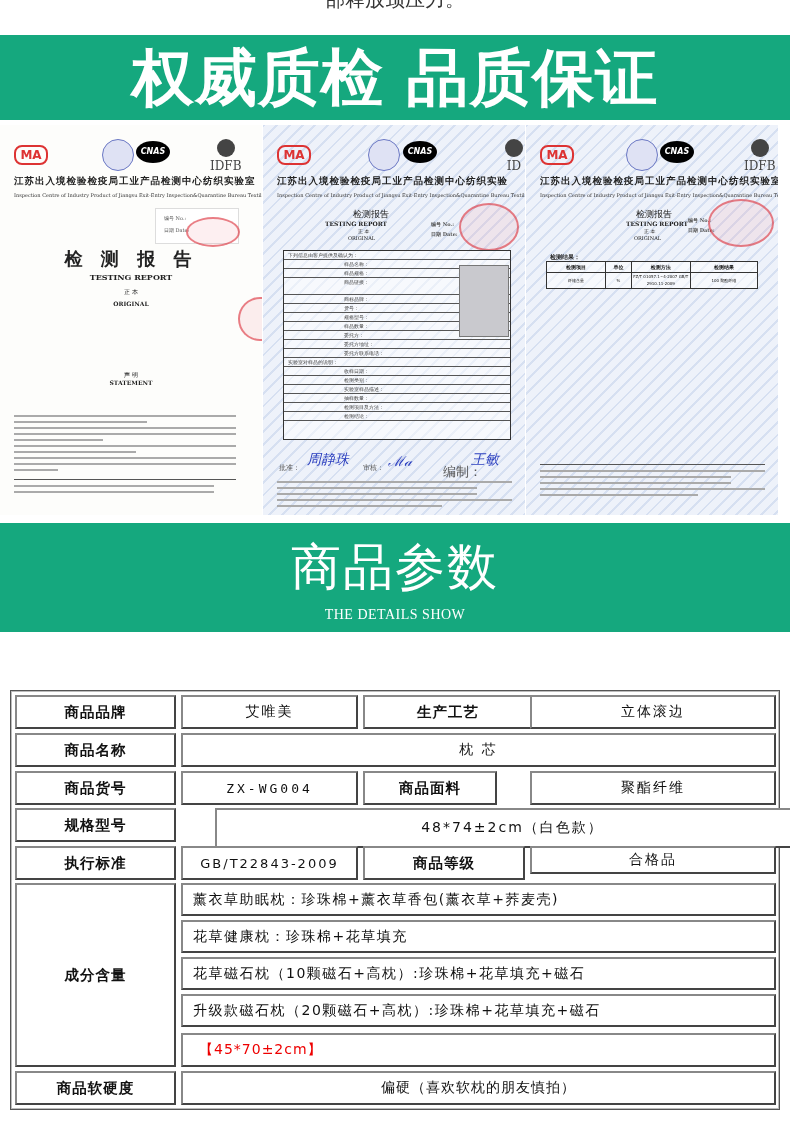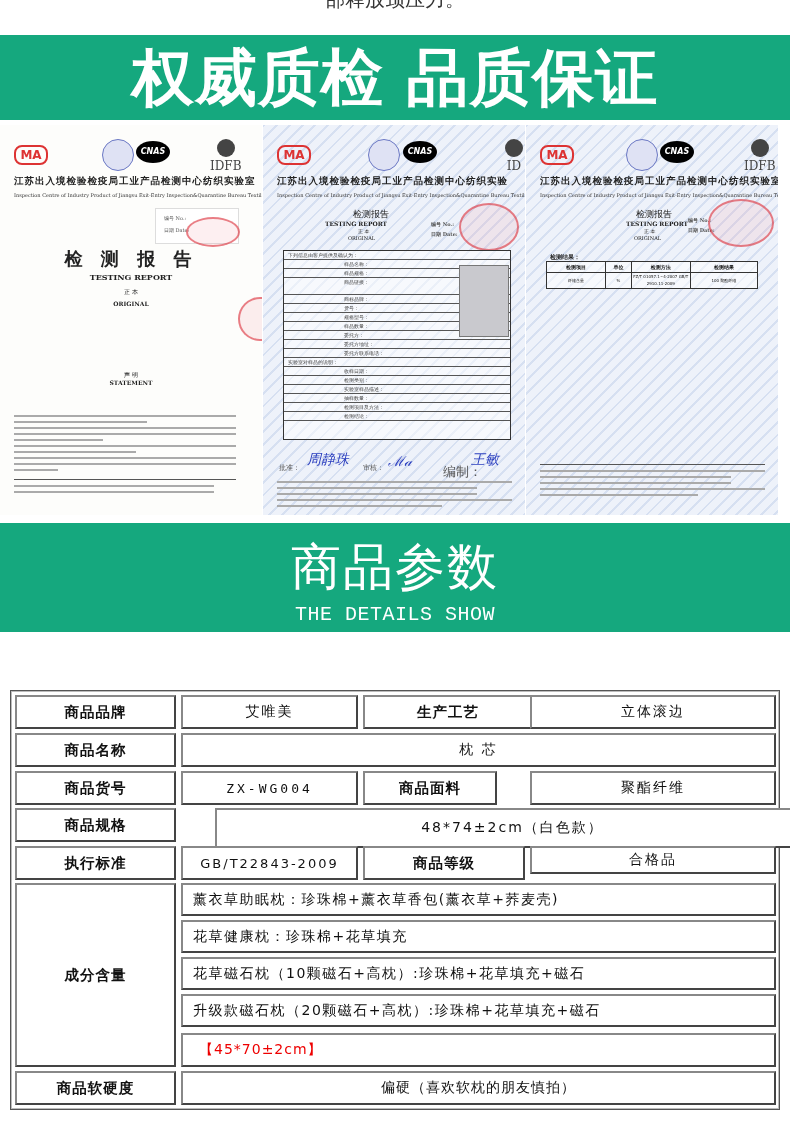--- a/index.html
+++ b/index.html
@@ -5,21 +5,21 @@
   html, body { margin:0; padding:0; }
   body { width:790px; height:1146px; background:#ffffff; position:relative; overflow:hidden;
          font-family:"DejaVu Sans", sans-serif; color:#111; }
   .clip-text { position:absolute; left:0; top:-14px; width:790px; text-align:center;
                font-size:20px; color:#333; }
   .banner { position:absolute; left:0; width:790px; background:#15a87e; color:#fff; text-align:center; }
   #banner1 { top:35px; height:85px; }
   #banner1 .big { font-size:62px; line-height:85px; letter-spacing:1px; font-weight:700; }
   #banner2 { top:523px; height:109px; }
   #banner2 .big { font-size:50px; line-height:60px; margin-top:14px; letter-spacing:2px; }
-  #banner2 .sub { font-size:20px; line-height:24px; margin-top:6px; font-family:Liberation Mono, monospace; letter-spacing:0.5px; }
+  #banner2 .sub { font-size:14px; line-height:24px; margin-top:6px; font-family:Liberation Serif, serif; letter-spacing:0.5px; }
 
   .certs { position:absolute; top:125px; left:0; width:648px; height:390px; }
   .cert { position:absolute; top:0; height:390px; overflow:hidden; }
   #cert1 { left:0; width:262px; background:#fdfdfb; }
   #cert2 { left:263px; width:262px; background:#eef2fa;
            background-image:repeating-linear-gradient(135deg, rgba(170,190,225,0.35) 0 2px, transparent 2px 9px); }
   #cert3 { left:526px; width:252px; background:#eef2fa;
            background-image:repeating-linear-gradient(135deg, rgba(170,190,225,0.35) 0 2px, transparent 2px 9px); }
   .ma { position:absolute; top:20px; left:14px; width:30px; height:16px; border:2px solid #d33; border-radius:8px;
         color:#d33; font-weight:bold; font-size:12px; line-height:16px; text-align:center; }
@@ -202,21 +202,21 @@
 <div class="cell val" style="left:530px; top:695px; width:246px; height:34px;">立体滚边</div>
 
 <div class="cell label" style="left:15px; top:733px; width:161px; height:34px;">商品名称</div>
 <div class="cell val" style="left:181px; top:733px; width:595px; height:34px;">枕 芯</div>
 
 <div class="cell label" style="left:15px; top:771px; width:161px; height:34px;">商品货号</div>
 <div class="cell val" style="left:181px; top:771px; width:177px; height:34px; letter-spacing:3px; font-family:'DejaVu Sans Mono', monospace; font-size:13px;">ZX-WG004</div>
 <div class="cell label" style="left:363px; top:771px; width:134px; height:34px;">商品面料</div>
 <div class="cell val" style="left:530px; top:771px; width:246px; height:34px;">聚酯纤维</div>
 
-<div class="cell label" style="left:15px; top:808px; width:161px; height:34px;">商品规格</div>
+<div class="cell label" style="left:15px; top:808px; width:161px; height:34px;">规格型号</div>
 <div class="cell val" style="left:181px; top:808px; width:595px; height:40px;margin-left:34px;">48*74±2cm（白色款）</div>
 
 <div class="cell label" style="left:15px; top:846px; width:161px; height:34px;">执行标准</div>
 <div class="cell val" style="left:181px; top:846px; width:177px; height:34px; font-size:13px;">GB/T22843-2009</div>
 <div class="cell label" style="left:363px; top:846px; width:162px; height:34px;">商品等级</div>
 <div class="cell val" style="left:530px; top:846px; width:246px; height:28px;">合格品</div>
 
 <div class="cell label" style="left:15px; top:883px; width:161px; height:184px;">成分含量</div>
 <div class="cell left" style="left:181px; top:883px; width:595px; height:33px;">薰衣草助眠枕：珍珠棉+薰衣草香包(薰衣草+荞麦壳)</div>
 <div class="cell left" style="left:181px; top:920px; width:595px; height:33px;">花草健康枕：珍珠棉+花草填充</div>

